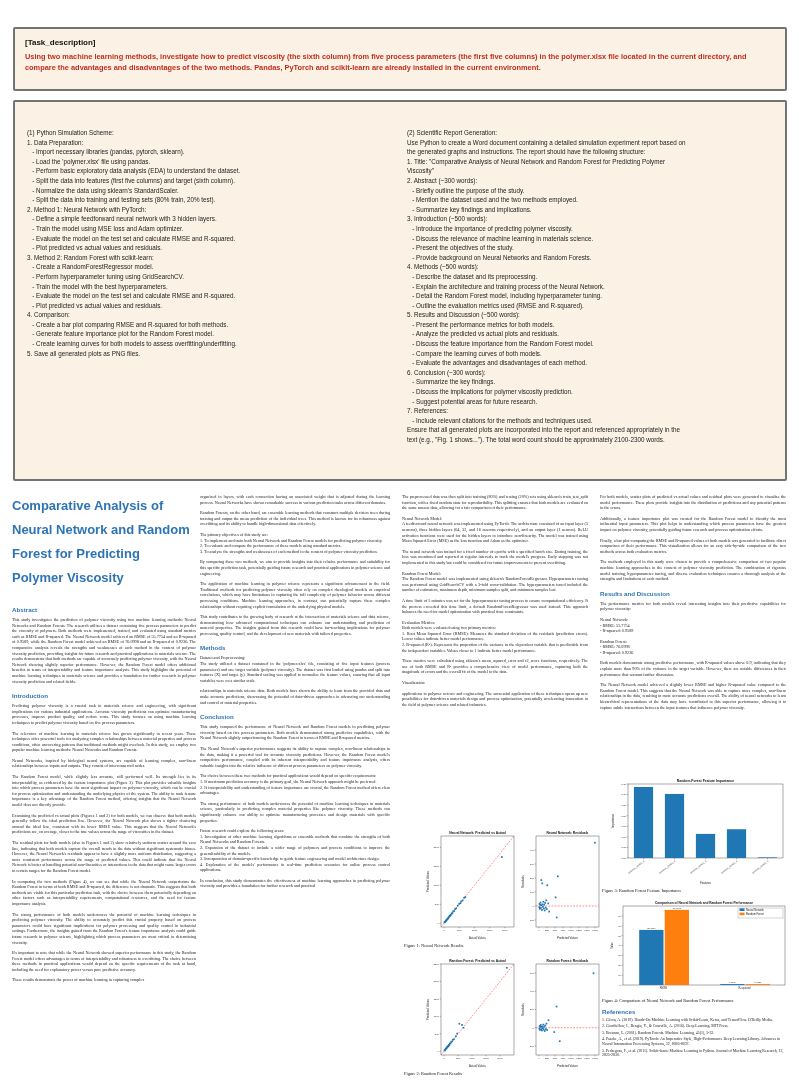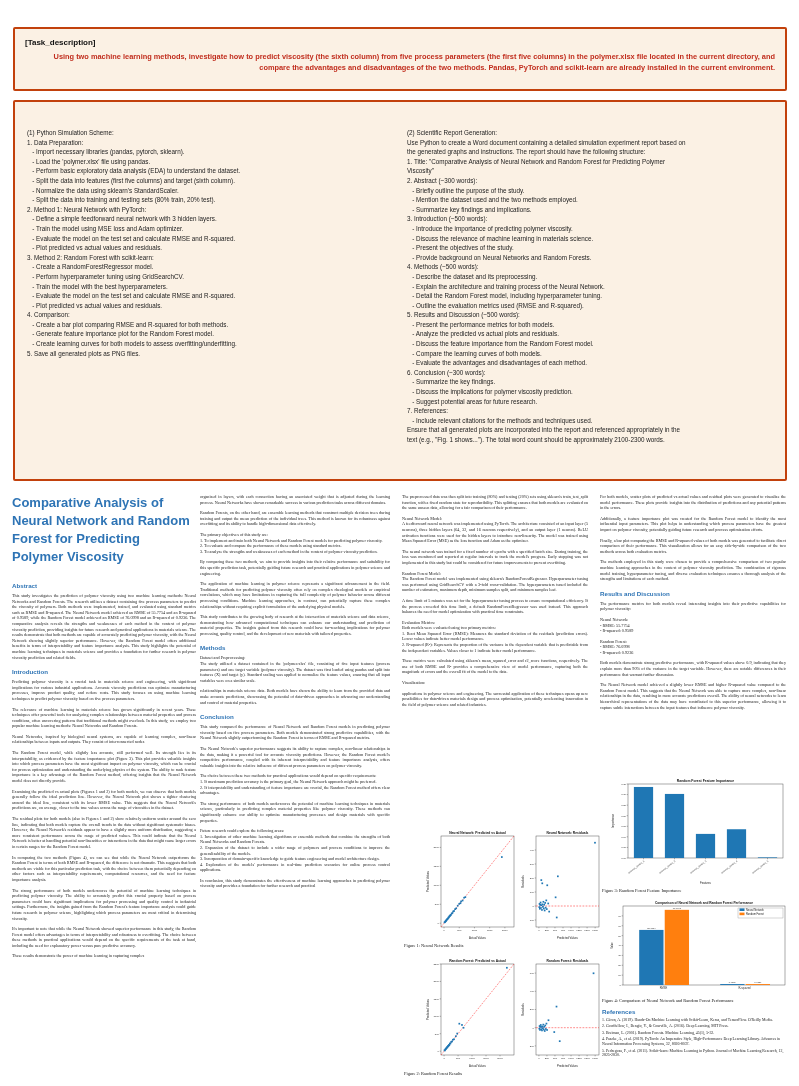--- a/index.html
+++ b/index.html
@@ -1,37 +1,37 @@
 <!DOCTYPE html>
 <html><head>
 <meta charset="utf-8">
 <style>
   html,body{margin:0;padding:0;background:#fff;}
   .page{position:relative;width:799px;height:1086px;background:#ffffff;overflow:hidden;
         font-family:"Liberation Sans",sans-serif;}
   
-  .panel{position:absolute;left:13px;width:750px;background:#fbf1e4;border:2px solid #c2410c;
+  .panel{position:absolute;left:13px;width:750px;background:#fbf1e4;border:2px solid #737373;
          border-radius:2px;padding:6px 10px;}
   .panel-label{font-weight:bold;font-size:8px;color:#111;margin:3px 0 5px 0;}
-  .task-text{font-weight:bold;font-size:7.4px;line-height:10.5px;color:#c12e1e;text-align:right;}
+  .task-text{font-weight:bold;font-size:7.4px;line-height:10.5px;color:#c12e1e;}
   #task-panel{top:27px;height:48px;}
   #airp-panel{top:100px;height:365px;}
   .airp-col{position:absolute;top:26px;font-size:6.3px;line-height:9.6px;color:#222;}
   .airp-col .line{white-space:pre;}
   #airp-left{left:12px;width:372px;}
   #airp-right{left:392px;width:372px;}
   
   .doc{position:absolute;left:0;top:486px;width:799px;height:600px;background:#fff;}
   .doc-col{position:absolute;top:8px;}
   #col1{left:12px;width:184px;}
   #col2{left:200px;width:190px;}
   #col3{left:402px;width:186px;}
   #col4{left:600px;width:186px;}
   .doc .dtitle{font-family:"Liberation Sans",sans-serif;font-weight:bold;font-size:13px;
-               line-height:18px;color:#2e74b5;margin:0 0 16px 0;width:182px;}
+               line-height:24px;color:#2e74b5;margin:0 0 16px 0;width:182px;}
   .doc h3{font-family:"Liberation Sans",sans-serif;font-weight:bold;font-size:6.2px;
           color:#2e74b5;margin:8px 0 4px 0;}
   .doc p{font-family:"Liberation Serif","DejaVu Serif",serif;font-size:4.2px;line-height:5.6px;
          color:#1a1a1a;margin:0 0 5px 0;text-align:justify;white-space:pre-line;}
   
   .chart{position:absolute;background:#fff;}
   #fig1-left{left:426px;top:342px;width:92px;height:112px;}
   #fig1-right{left:521px;top:342px;width:82px;height:112px;}
   #fig2-left{left:426px;top:470px;width:92px;height:112px;}
   #fig2-right{left:521px;top:470px;width:82px;height:112px;}

